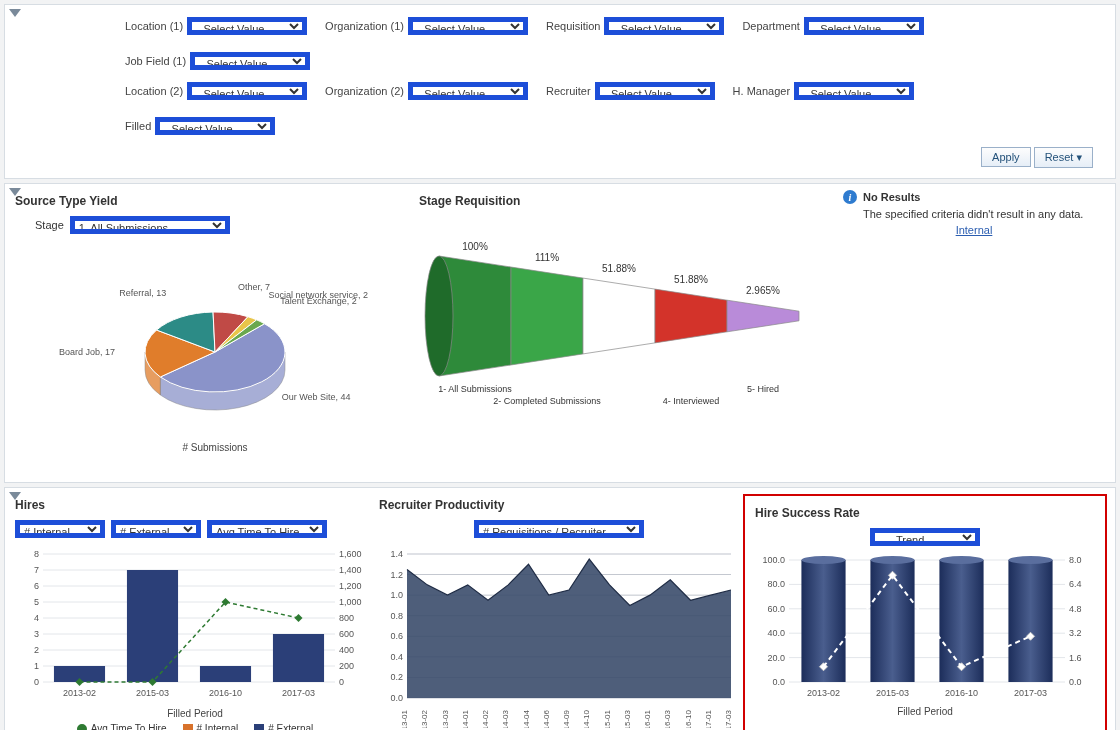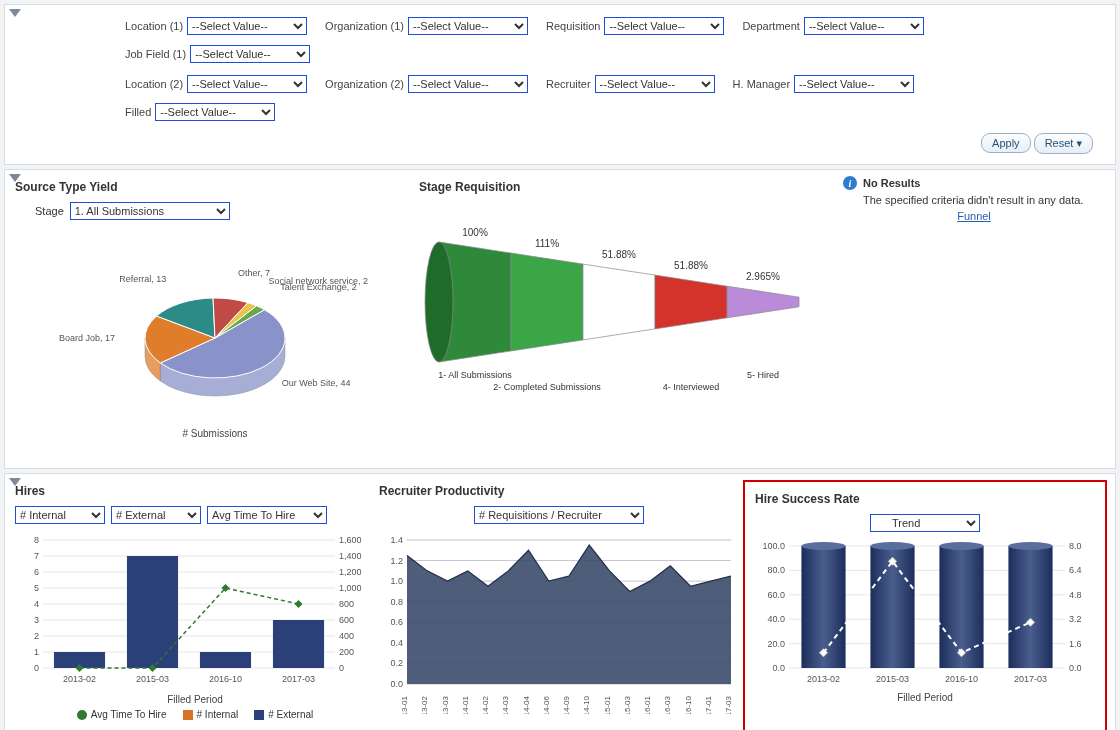--- a/index.html
+++ b/index.html
@@ -1,24 +1,24 @@
 <!DOCTYPE html>
 <html><head>
 <meta charset="utf-8">
 <style>
   * { box-sizing: border-box; }
   body { margin:0; font-family: Arial, Helvetica, sans-serif; font-size:11px; color:#333; background:#f2f3f4; width:1120px; }
   .card { background:#fff; border:1px solid #d7dde3; margin:4px; padding:6px 10px 10px 10px; position:relative; }
   .collapse-tri { position:absolute; top:4px; left:4px; width:0;height:0; border-left:6px solid transparent; border-right:6px solid transparent; border-top:8px solid #7a8a9a; transform:rotate(0deg); }
-  .filters { display:flex; flex-wrap:wrap; gap:10px 18px; padding:6px 40px 6px 110px; }
+  .filters { display:flex; flex-wrap:wrap; gap:17px 18px; padding:6px 40px 6px 110px; }
   .filt { display:flex; align-items:center; gap:4px; white-space:nowrap; }
   .filt label { color:#444; }
-  select.sv { font-size:11px; border:1px solid #1d4ed8; background:#fff; color:#333; height:18px; min-width:120px; }
+  select.sv { font-size:11px; border:5px solid #1d4ed8; background:#fff; color:#333; height:18px; min-width:120px; }
   .btnbar { text-align:right; padding-right:12px; margin-top:6px;}
-  button.act { font-size:11px; background:linear-gradient(#fdfdfd,#e6eef7); border:1px solid #9ab0c9; border-radius:9px; padding:3px 10px; color:#24527a; cursor:pointer; }
+  button.act { font-size:11px; background:linear-gradient(#fdfdfd,#e6eef7); border:1px solid #9ab0c9; border-radius:0; padding:3px 10px; color:#24527a; cursor:pointer; }
   .row { display:flex; gap:4px; }
   h3.sec { font-size:12px; font-weight:bold; margin:4px 0 8px 0; color:#333; }
   .inline-label { color:#333; }
   .sub-select { display:flex; align-items:center; gap:6px; margin-bottom:8px; }
   .caption { text-align:center; font-size:10px; color:#444; }
   .legend-row { display:flex; justify-content:center; gap:16px; font-size:10px; margin-top:4px; flex-wrap:wrap;}
   .leg-item { display:flex; align-items:center; gap:4px; }
   .sw { width:10px; height:10px; display:inline-block; }
   .axis-txt { font-size:9px; fill:#555; }
   .no-results { font-size:11px; }
@@ -134,21 +134,21 @@
           <text x="344" y="176" text-anchor="middle" font-size="9" fill="#333">5- Hired</text>
         </svg>
     </div>
 
     <div style="flex:1; padding-top:0;" class="no-results">
       <div class="hd">
         <span class="info-icon">i</span>
         <span>No Results</span>
       </div>
       <div style="margin:4px 0 4px 20px;">The specified criteria didn't result in any data.</div>
-      <div style="text-align:center;"><a class="refresh">Funnel</a></div>
+      <div style="text-align:center;"><a class="refresh">Internal</a></div>
     </div>
   </div>
 </div>
 
 <div class="card">
   <div class="collapse-tri"></div>
   <div class="row">
 
     <div style="flex:0 0 360px;">
       <h3 class="sec">Hires</h3>

